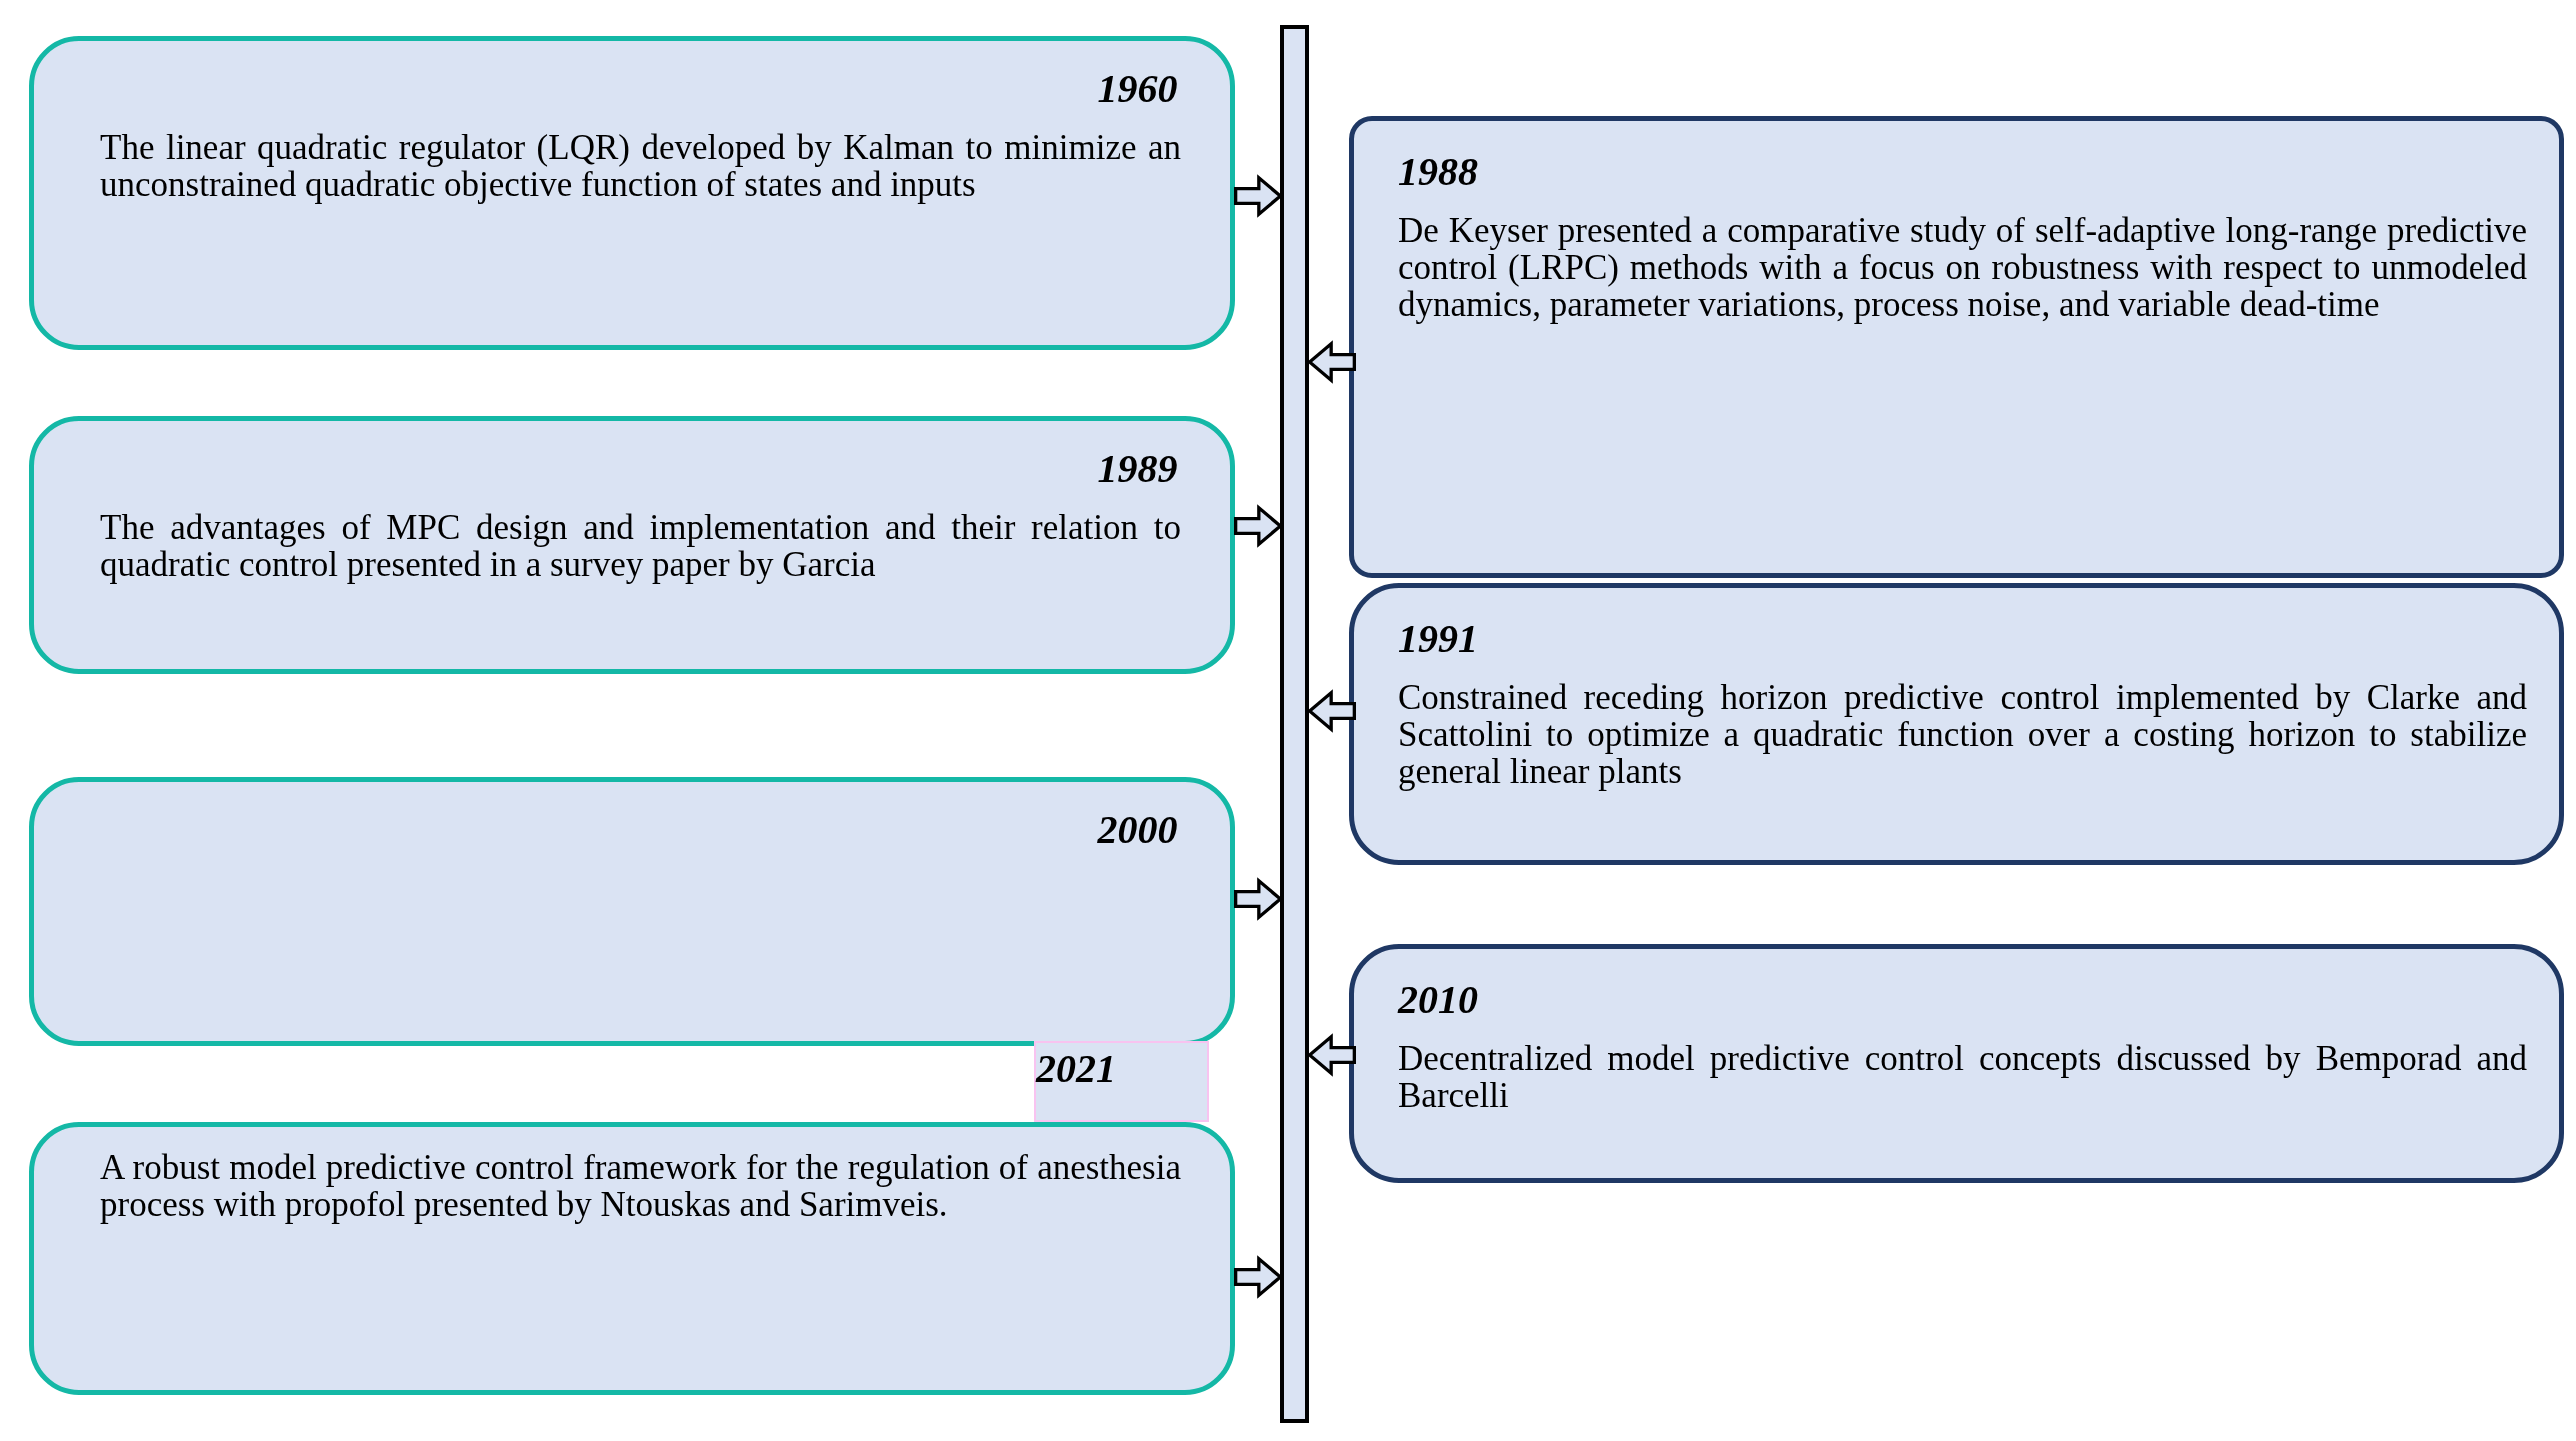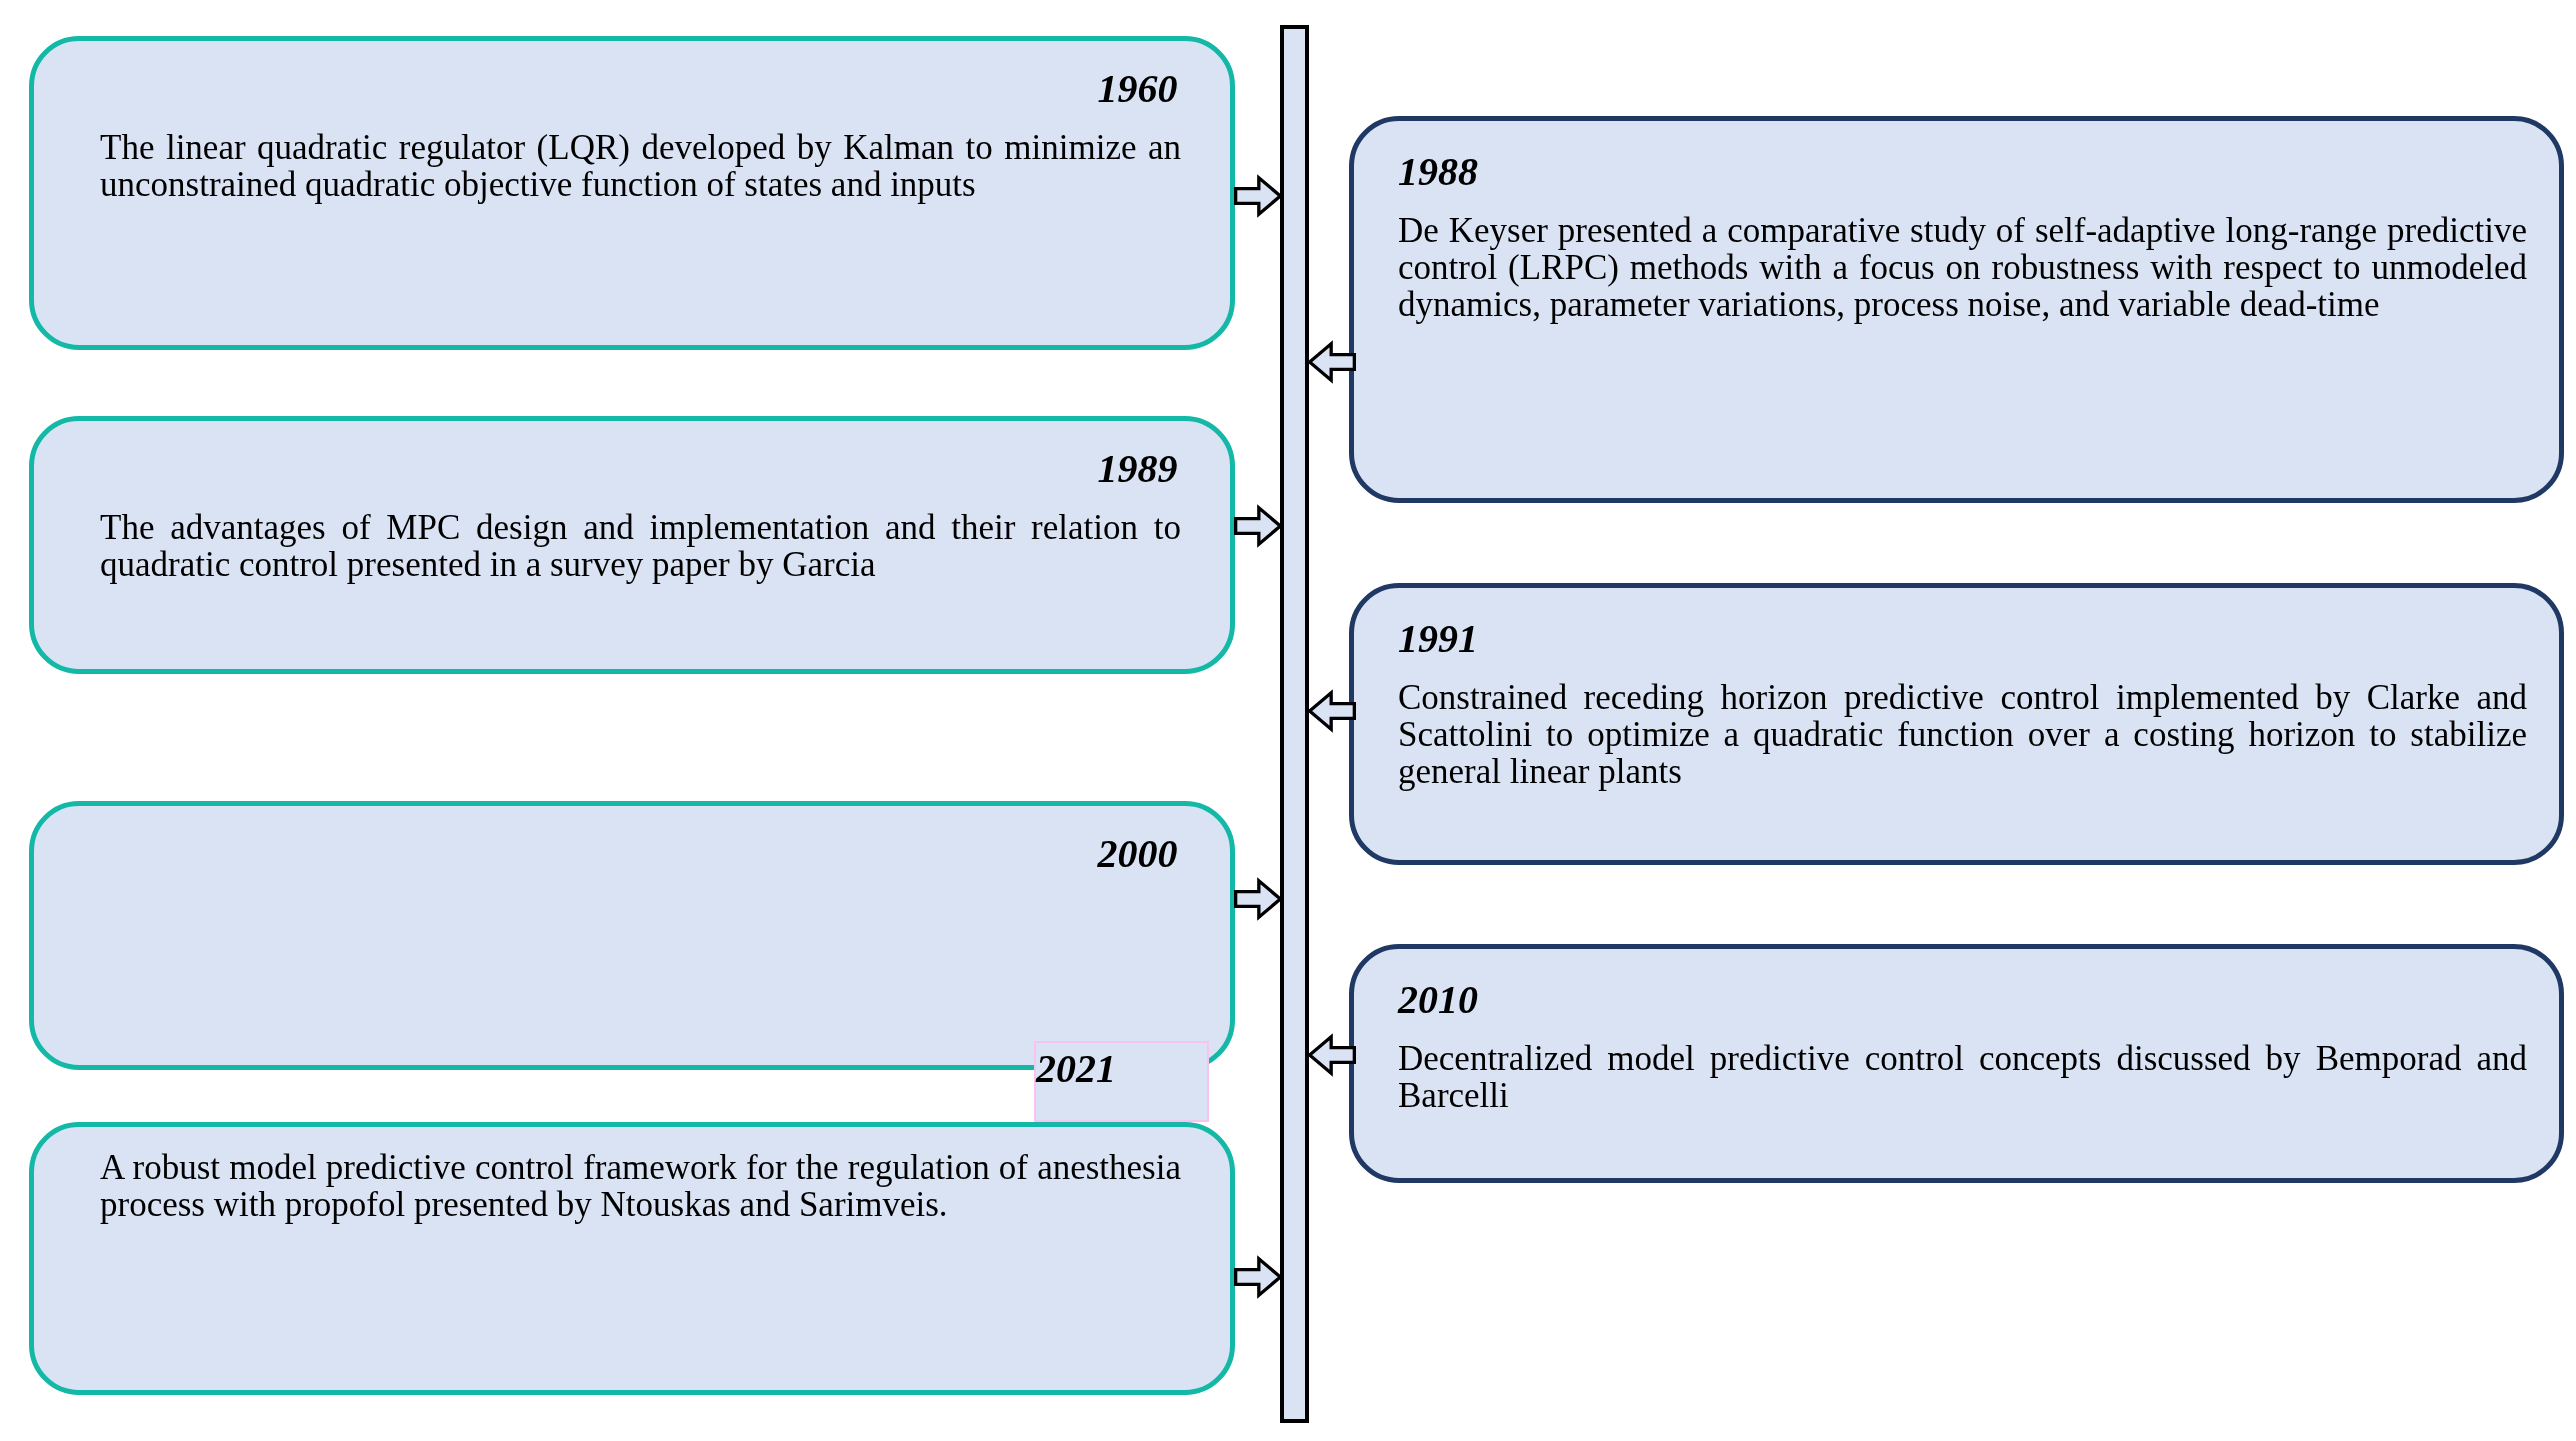--- a/index.html
+++ b/index.html
@@ -20,24 +20,24 @@
   .year {
     font-size:40px; font-weight:bold; font-style:italic; line-height:52px;
   }
   .box.left .year  { text-align:right; padding-right:3.4px; }
   .box.right .year { text-align:left; }
   .body {
     font-size:35px; line-height:37px; text-align:justify; margin-top:13.5px;
   }
   .b1960 { top:36px;   height:314px; }
   .b1989 { top:416px;  height:258px; }
-  .b2000 { top:801px;  height:269px; }
+  .b2000 { top:777px;  height:269px; }
   .b2021 { top:1122px; height:273px; padding-top:69px; }
   .b2021 .body { margin-top:0; }
-  .b1988 { top:116px;  height:387px; }
+  .b1988 { top:116px;  height:462px;border-radius:23px; }
   .b1991 { top:583px;  height:282px; }
   .b2010 { top:944px; height:239px; }
   .year-highlight {
     position:absolute; left:1034px; top:1041px; width:175px; height:81px;
     background:#dae3f3; border:2.5px solid #f8c3f0; box-sizing:border-box;
     display:flex; align-items:flex-start; z-index:4;
   }
   .arrow { position:absolute; width:48px; height:44px; z-index:2; }
   .ar1960 { left:1234px; top:174px; }
   .ar1989 { left:1234px; top:504px; }

